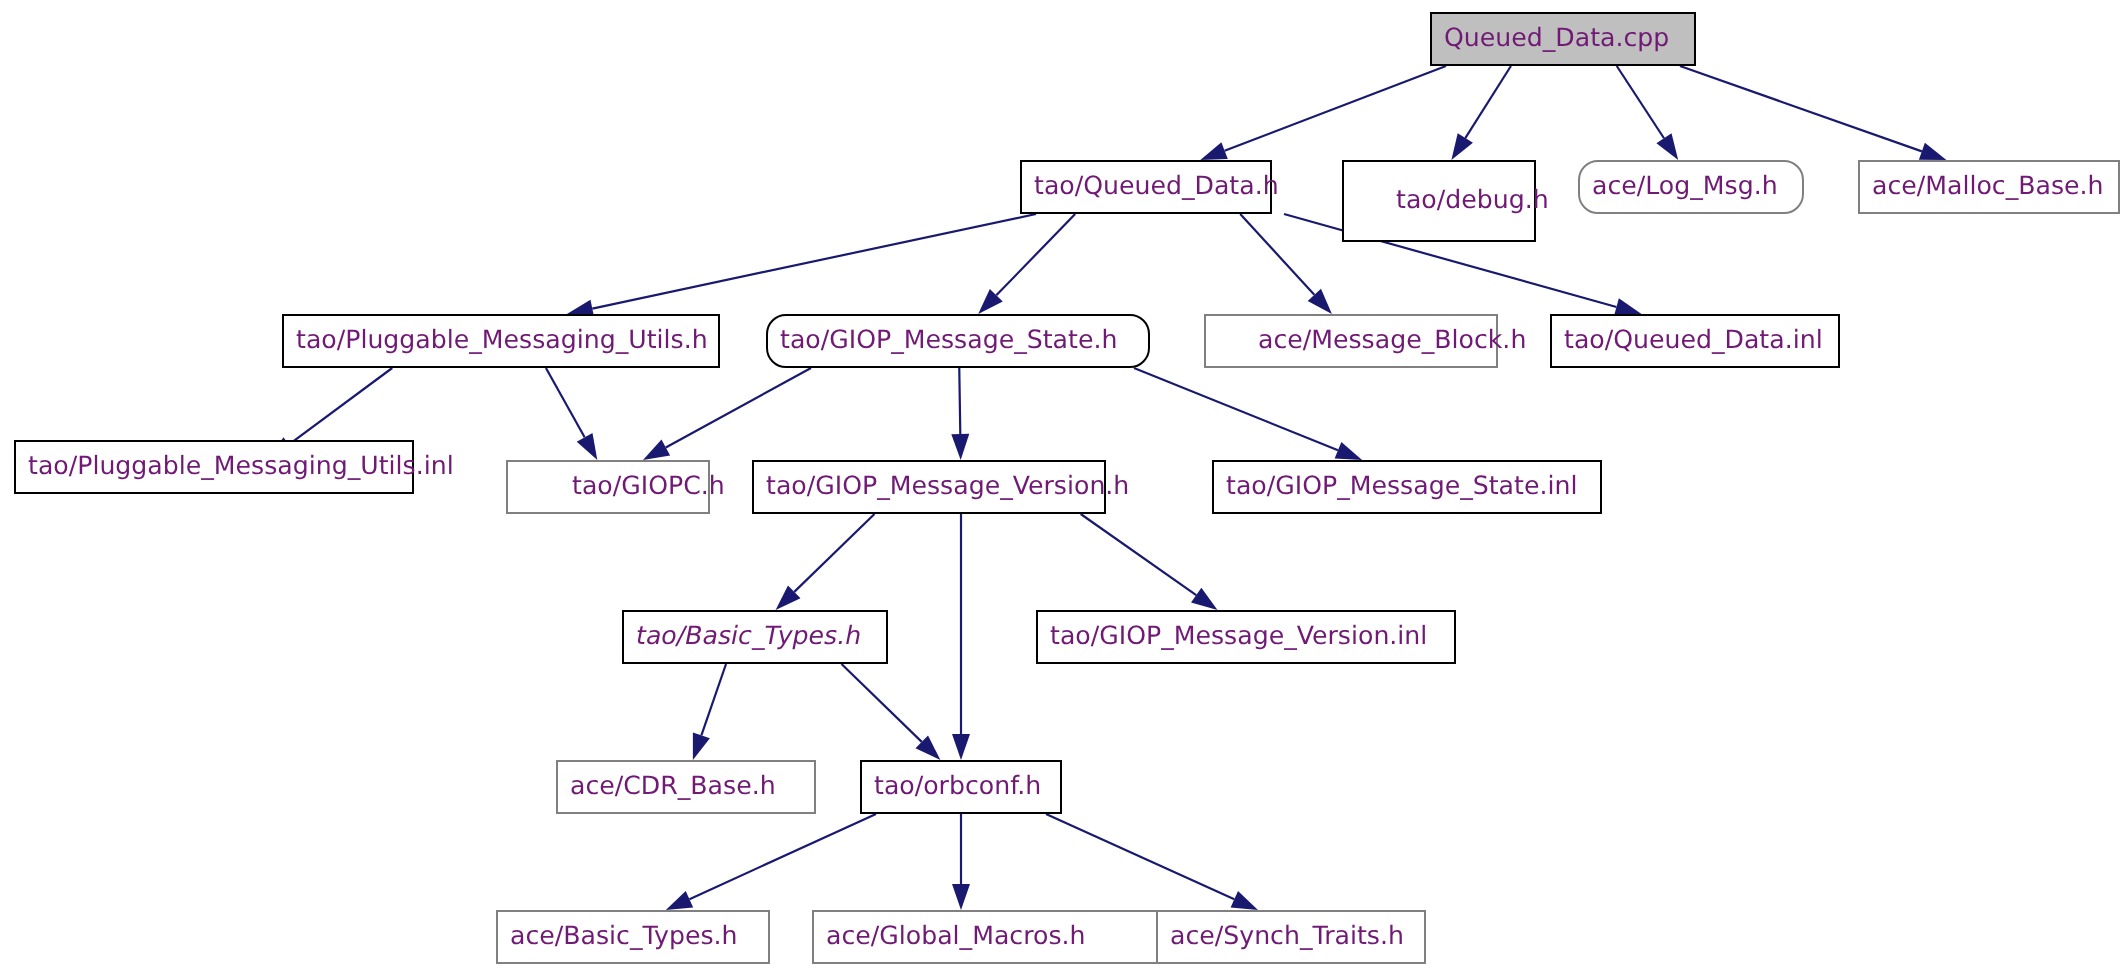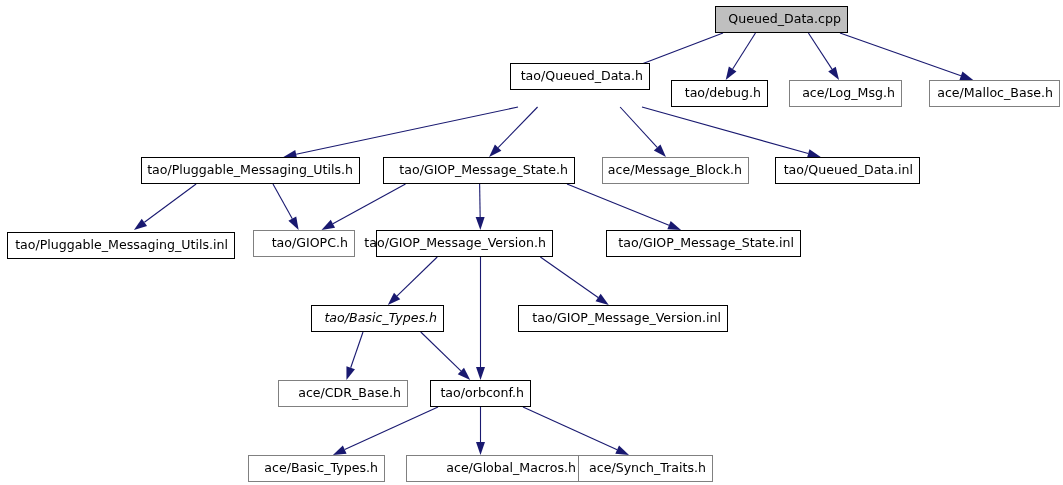--- a/index.html
+++ b/index.html
@@ -22,25 +22,25 @@
     left: 0;
     top: 0;
     width: 1063px;
     height: 485px;
   }
   .node {
     position: absolute;
     box-sizing: border-box;
     display: flex;
     align-items: center;
-    justify-content: flex-end;
+    justify-content: flex-start;
     background: #ffffff;
     border: 1px solid #808080;
     font-size: 12.6px;
-    color: #000000;
+    color: #701a75;
     white-space: nowrap;
     letter-spacing: 0px;
     line-height: 1;
   }
   .node.tao {
     border-color: #000000;
   }
   .node.root {
     background: #bfbfbf;
     border-color: #000000;
@@ -137,45 +137,45 @@
       </g>
       <g>
         <line x1="523.00" y1="407.00" x2="617.16" y2="449.64" stroke="#191970" stroke-width="1.1"></line>
         <polygon points="629.00,455.00 615.30,453.74 619.01,445.54" fill="#191970"></polygon>
       </g>
     </svg>
   <div id="node-layer">
       <div class="node tao root" style="left: 715px; top: 6px; width: 133px; height: 27px;">
         <span class="node-label">Queued_Data.cpp</span>
       </div>
-      <div class="node tao" style="left: 510px; top: 63px; width: 140px; height: 27px;">
+      <div class="node tao" style="left: 510px; top: 80px; width: 126px; height: 27px;">
         <span class="node-label">tao/Queued_Data.h</span>
       </div>
-      <div class="node tao" style="left: 671px; top: 80px; width: 97px; height: 27px;">
+      <div class="node tao" style="left: 671px; top: 80px; width: 97px; height: 41px; padding-left: 20px;">
         <span class="node-label">tao/debug.h</span>
       </div>
-      <div class="node ace" style="left: 789px; top: 80px; width: 113px; height: 27px;">
+      <div class="node ace" style="left: 789px; top: 80px; width: 113px; height: 27px; border-radius: 10px;">
         <span class="node-label">ace/Log_Msg.h</span>
       </div>
       <div class="node ace" style="left: 929px; top: 80px; width: 131px; height: 27px;">
         <span class="node-label">ace/Malloc_Base.h</span>
       </div>
       <div class="node tao" style="left: 141px; top: 157px; width: 219px; height: 27px;">
         <span class="node-label">tao/Pluggable_Messaging_Utils.h</span>
       </div>
-      <div class="node tao" style="left: 383px; top: 157px; width: 192px; height: 27px;">
+      <div class="node tao" style="left: 383px; top: 157px; width: 192px; height: 27px; border-radius: 10px;">
         <span class="node-label">tao/GIOP_Message_State.h</span>
       </div>
       <div class="node ace" style="left: 602px; top: 157px; width: 147px; height: 27px; padding-left: 20px;">
         <span class="node-label">ace/Message_Block.h</span>
       </div>
       <div class="node tao" style="left: 775px; top: 157px; width: 145px; height: 27px;">
         <span class="node-label">tao/Queued_Data.inl</span>
       </div>
-      <div class="node tao" style="left: 7px; top: 232px; width: 228px; height: 27px;">
+      <div class="node tao" style="left: 7px; top: 220px; width: 200px; height: 27px;">
         <span class="node-label">tao/Pluggable_Messaging_Utils.inl</span>
       </div>
       <div class="node ace" style="left: 253px; top: 230px; width: 102px; height: 27px; padding-left: 26px;">
         <span class="node-label">tao/GIOPC.h</span>
       </div>
       <div class="node tao" style="left: 376px; top: 230px; width: 177px; height: 27px;">
         <span class="node-label">tao/GIOP_Message_Version.h</span>
       </div>
       <div class="node tao" style="left: 606px; top: 230px; width: 195px; height: 27px;">
         <span class="node-label">tao/GIOP_Message_State.inl</span>

